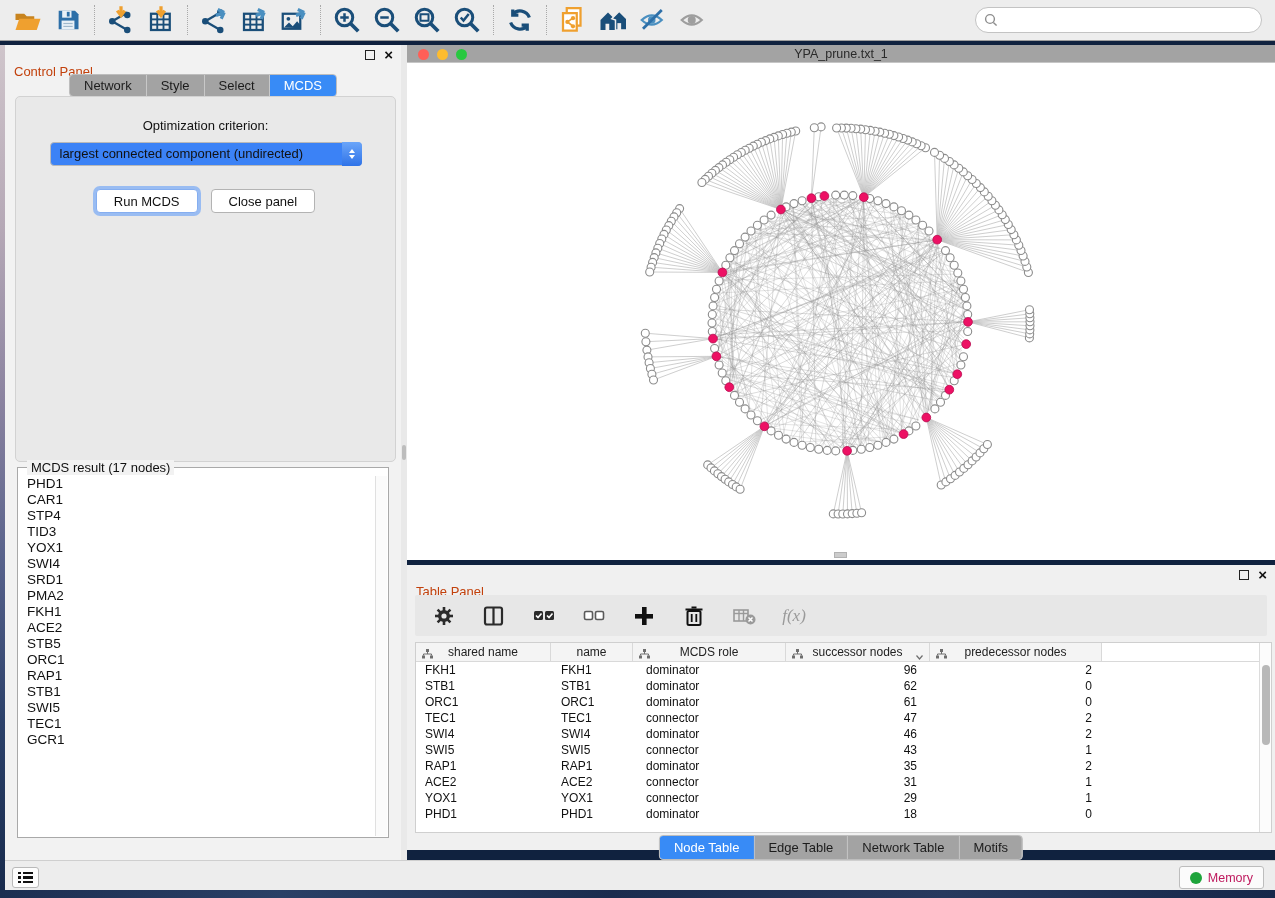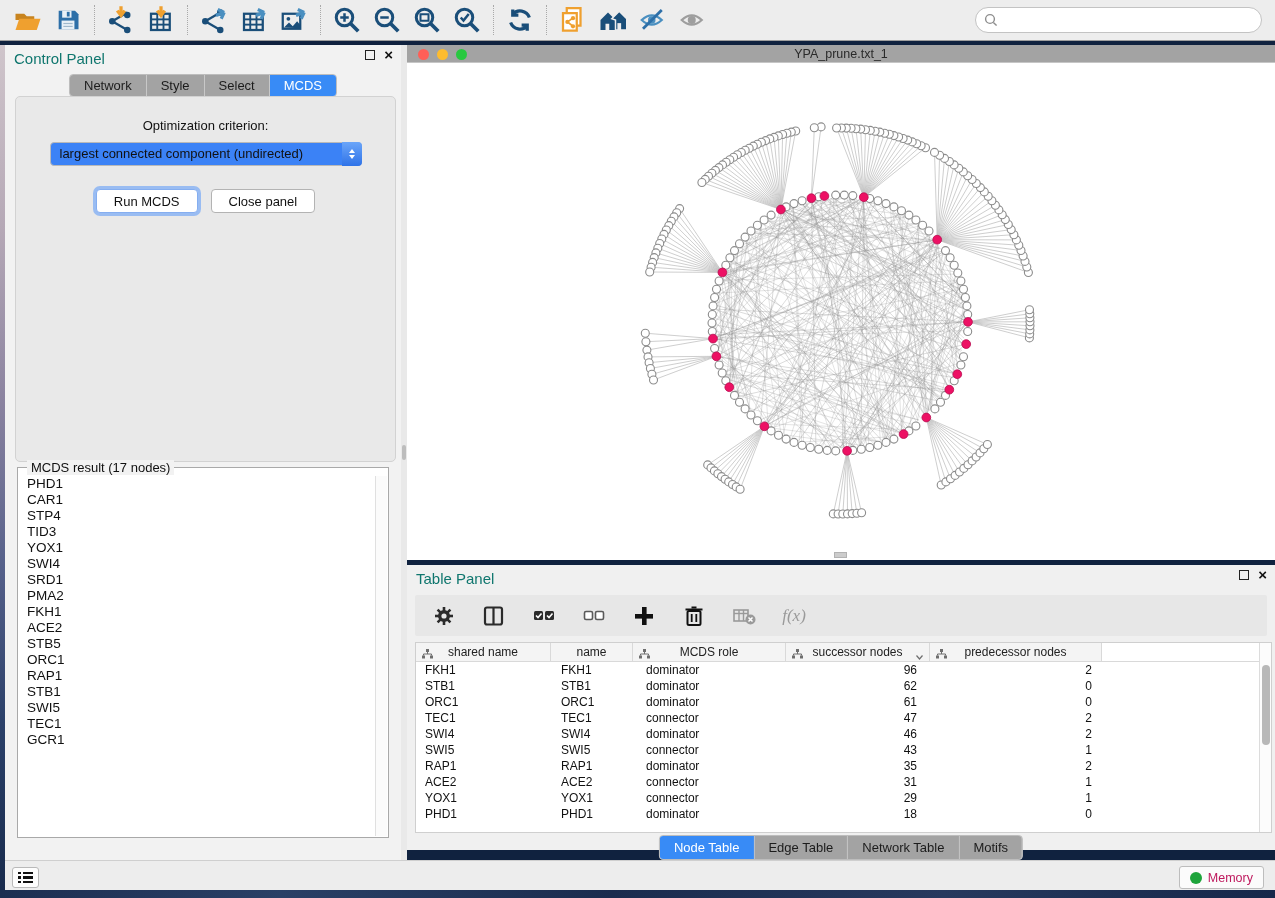--- a/index.html
+++ b/index.html
@@ -19,21 +19,21 @@
   .tb-btn { width:40px; height:34px; display:flex; align-items:center; justify-content:center; background:none; border:none; cursor:pointer; }
   .tb-btn.disabled { opacity:.95; }
   .tb-sep { width:1px; height:30px; margin:0 6px; border-left:1px dotted #a9a9a9; }
   .search-wrap { position:absolute; right:13px; top:7px; width:287px; height:26px; background:#fff;
     border:1px solid #c3c3c3; border-radius:13px; display:flex; align-items:center; padding-left:8px; }
   .search-wrap input { border:none; outline:none; flex:1; height:20px; font-size:13px; background:transparent; margin-left:5px; }
 
   
   .control-panel { position:absolute; left:5px; top:45px; width:396px; height:815px; background:#f2f2f2; }
   .panel-titlebar { position:relative; height:24px; }
-  .panel-title { position:absolute; left:9px; top:5px; font-size:15px; color:#0f766e; }
+  .panel-title { position:absolute; left:9px; top:19px; font-size:13px; color:#c2410c; }
   .win-icons { position:absolute; right:8px; top:5px; display:flex; gap:9px; align-items:center; }
   .float-icon { width:10px; height:10px; border:1.6px solid #222; background:transparent; display:inline-block; }
   .close-icon { font-size:15px; font-weight:bold; color:#111; line-height:10px; cursor:pointer; }
 
   .seg-tabs { position:absolute; left:50%; transform:translateX(-50%); display:flex; border:1px solid #bdbdbd;
     border-radius:4px; background:#fff; overflow:hidden; }
   .cp-tabs { top:29px; }
   .seg-tab { font-size:13px; color:#1c1c1c; background:#a3a3a3; border:none; border-right:1px solid #c9c9c9;
     padding:3px 14px; cursor:pointer; line-height:15px; }
   .seg-tab:last-child { border-right:none; }

